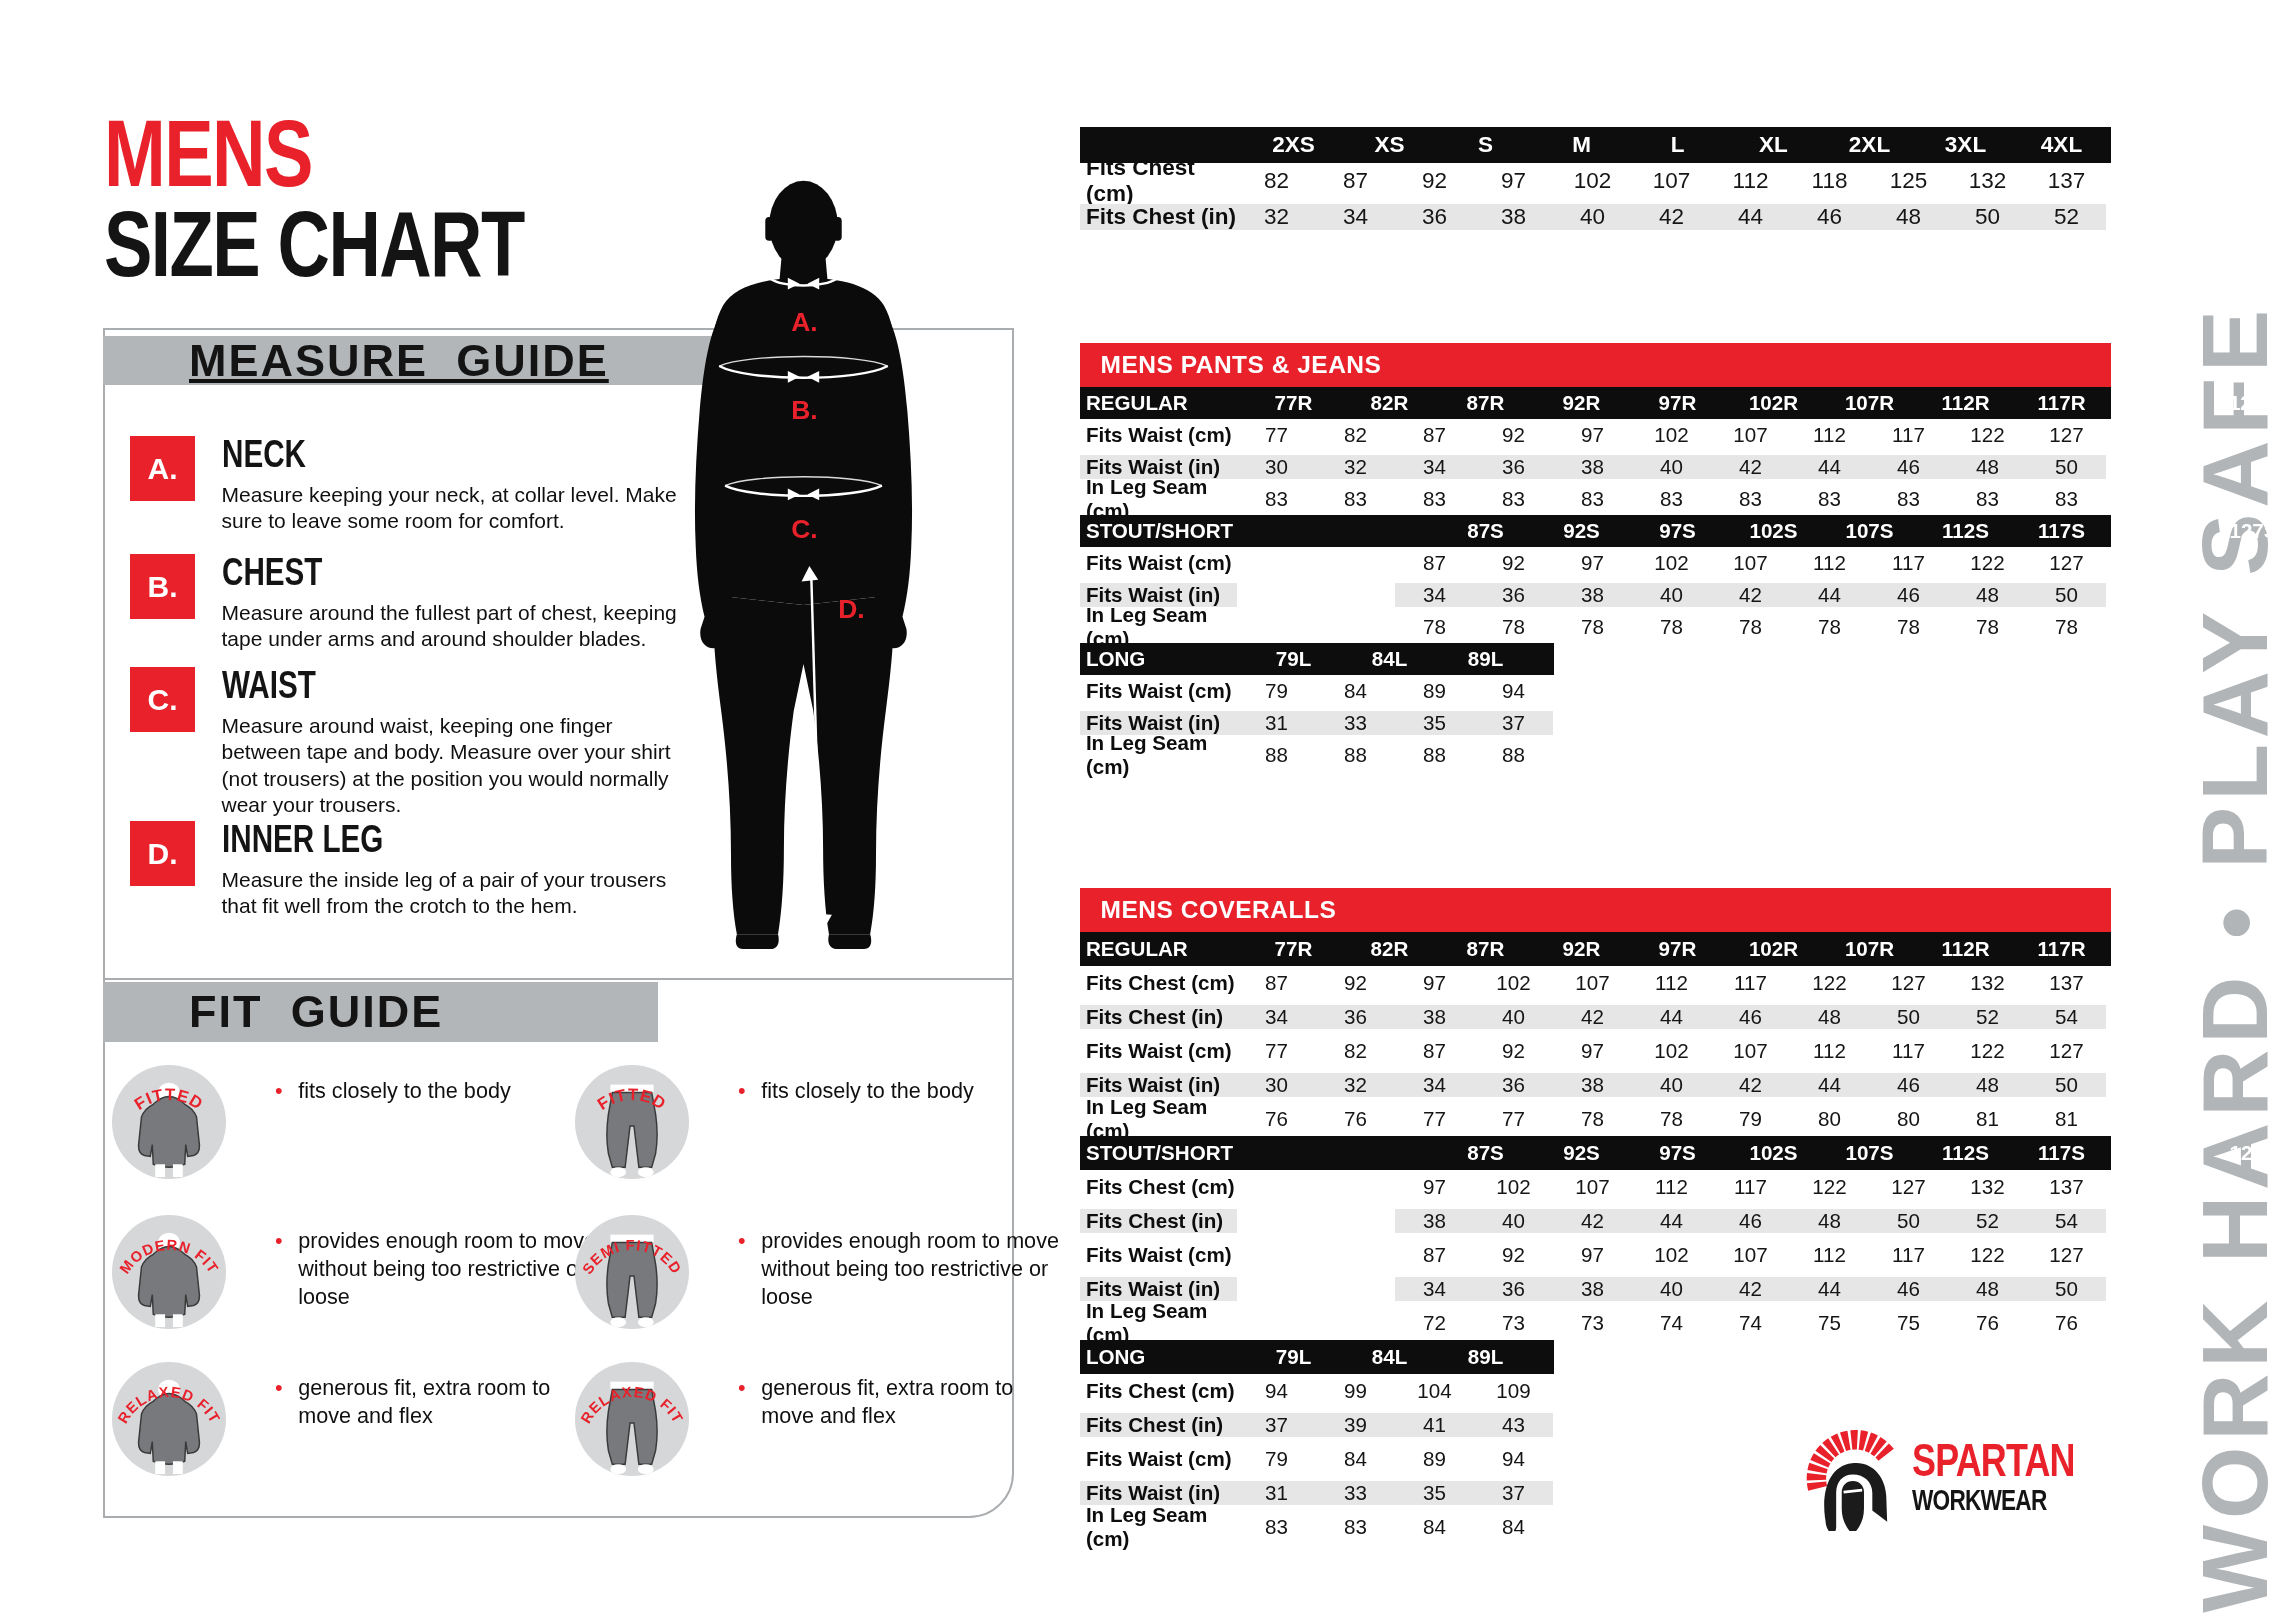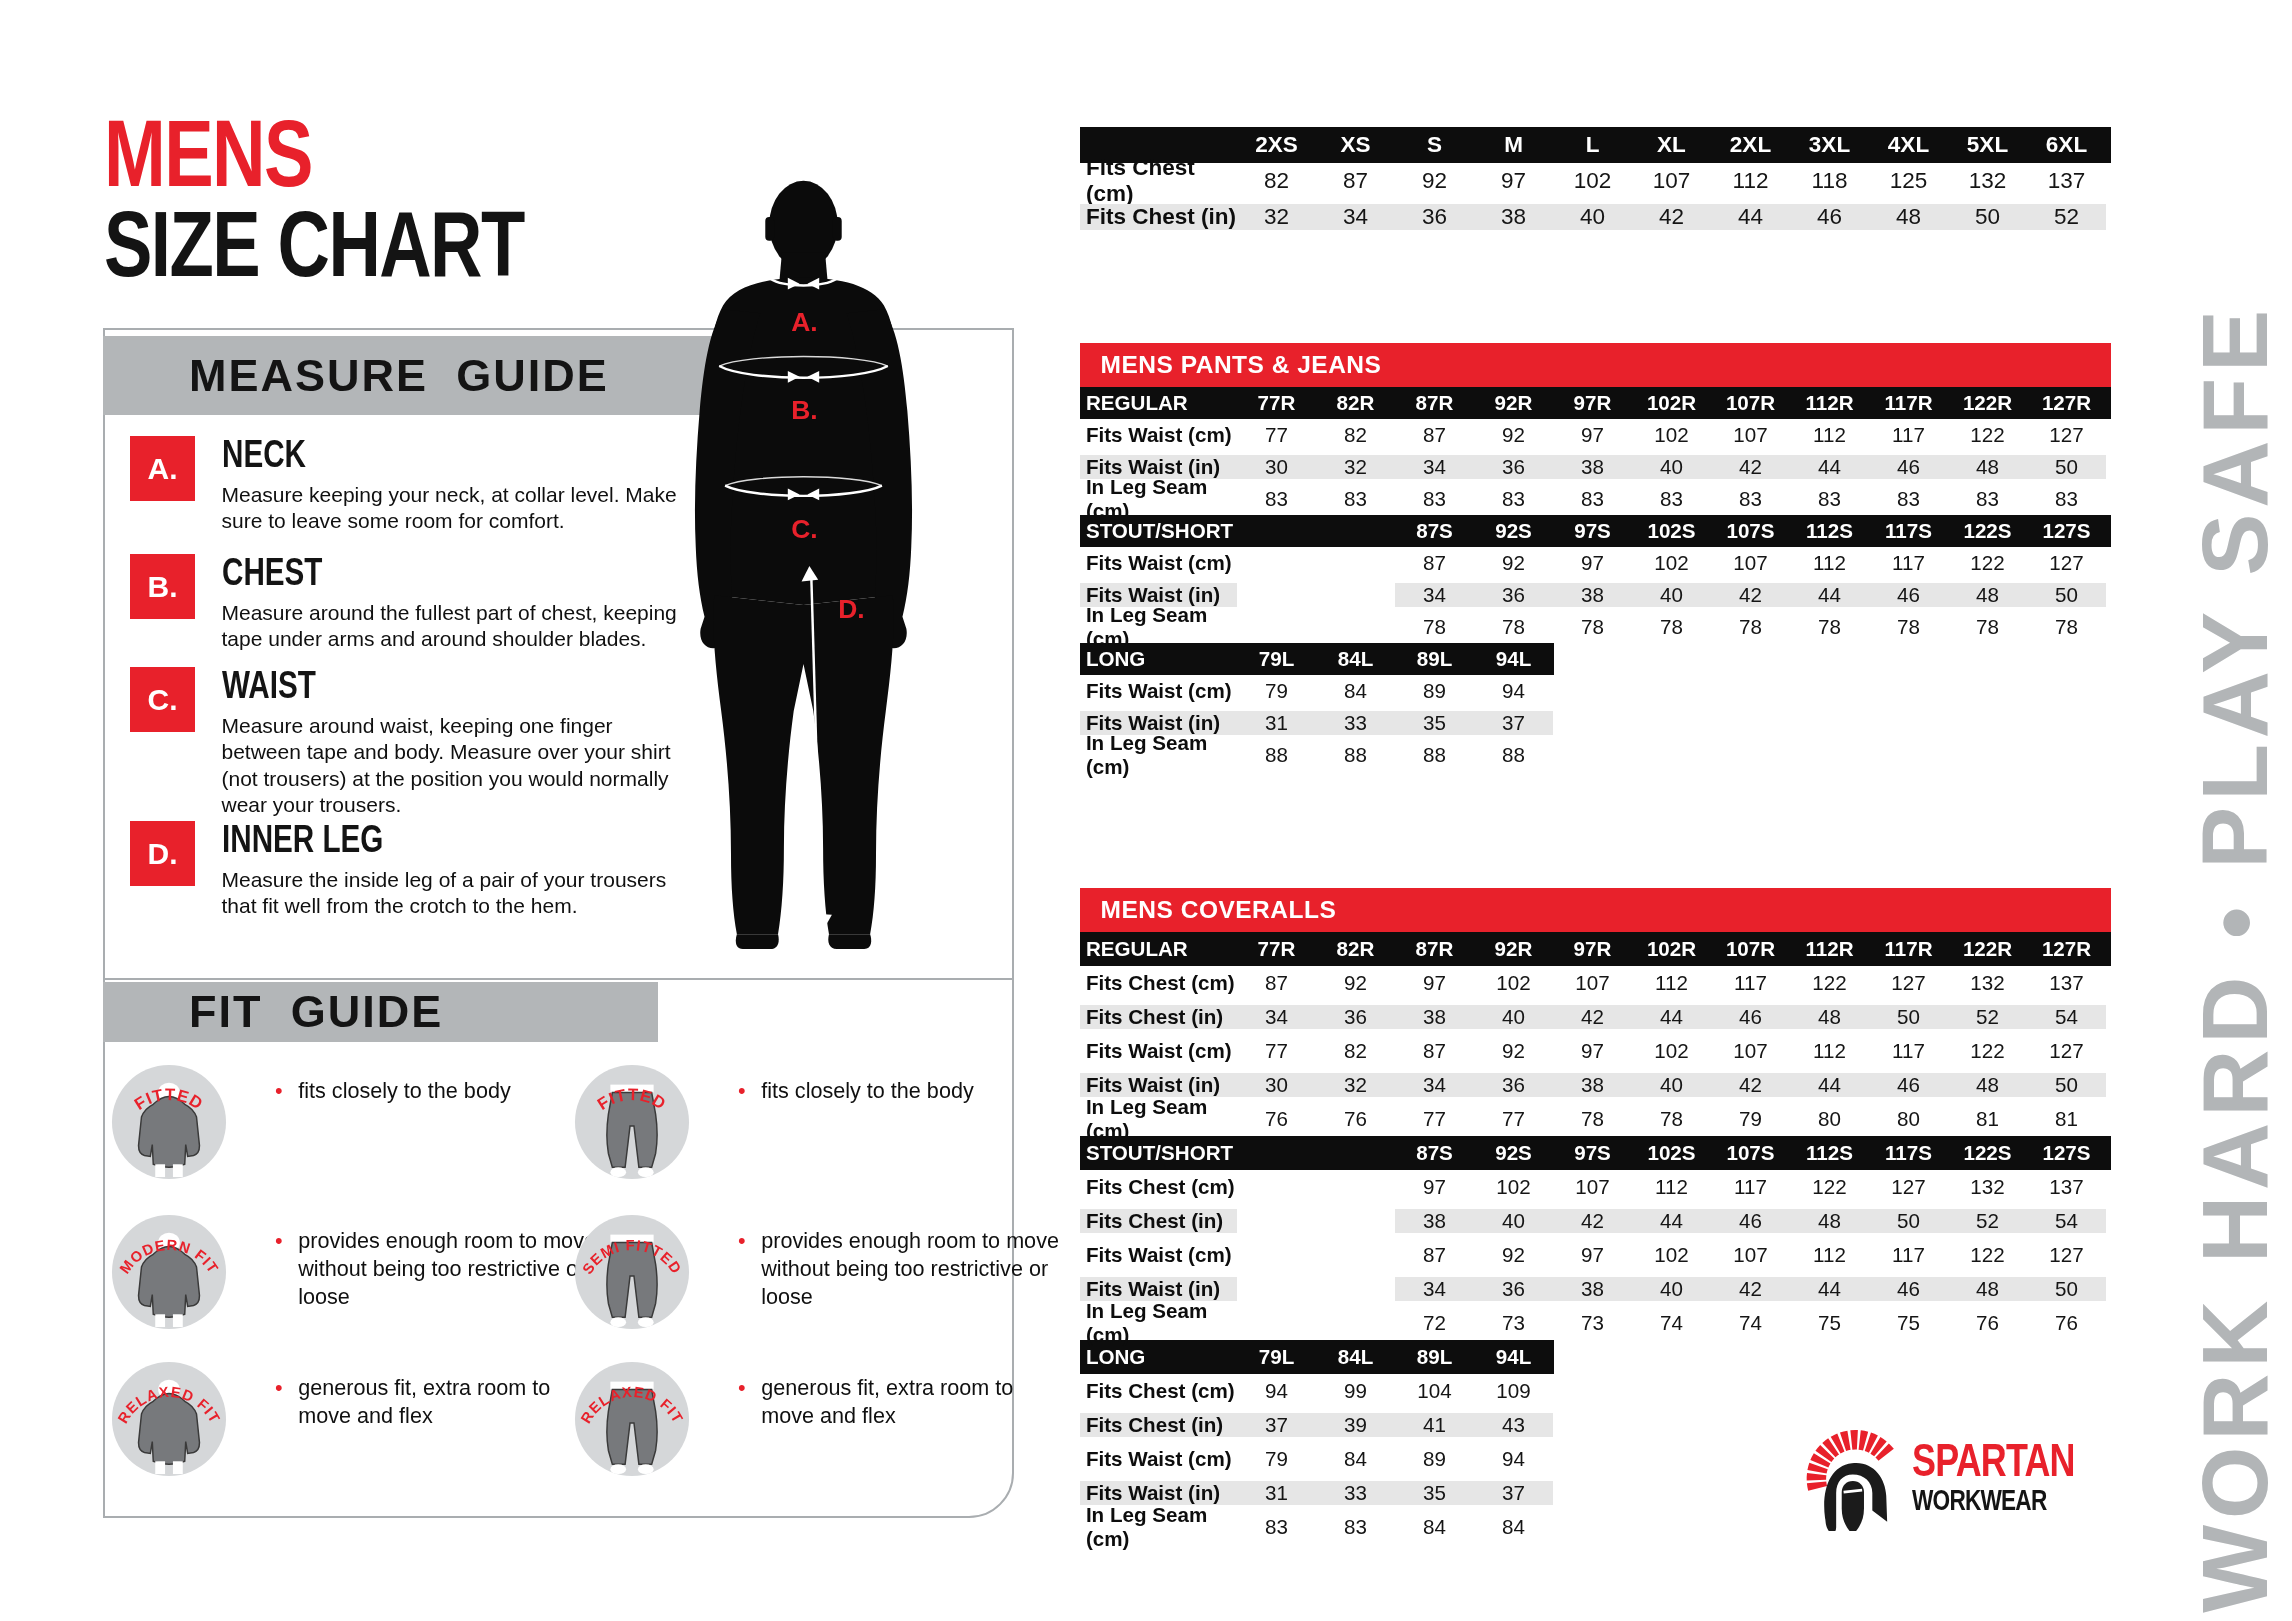--- a/index.html
+++ b/index.html
@@ -11,21 +11,21 @@
   .title-red{position:absolute;left:104px;top:108px;font-size:95px;font-weight:800;
              color:#e8212b;letter-spacing:-2px;line-height:90px;}
   .title-black{position:absolute;left:104px;top:200px;font-size:93px;font-weight:800;
              color:#141414;letter-spacing:-2px;line-height:88px;}
 
   
   .guide-box{position:absolute;background:#fff;border:2px solid #a9adb0;}
   .box-measure{left:103px;top:328px;width:907px;height:650px;}
   .box-fit{left:103px;top:978px;width:907px;height:536px;border-bottom-right-radius:45px;}
   .banner{position:absolute;background:#b3b6b8;display:flex;align-items:center;z-index:5;}
-  .banner-measure{left:103px;top:336px;width:702px;height:79px;}
+  .banner-measure{left:103px;top:336px;width:702px;height:49px;text-decoration:underline;}
   .banner-fit{left:103px;top:982px;width:555px;height:60px;}
   .banner span{font-size:45px;font-weight:800;color:#141414;letter-spacing:2px;
                word-spacing:13.7px;margin-left:86px;}
 
   
   .m-item{position:absolute;display:flex;z-index:6;}
   .m-sq{width:65px;height:65px;background:#e8212b;color:#fff;font-weight:800;font-size:30px;
         display:flex;align-items:center;justify-content:center;flex:none;}
   .m-body{margin-left:26.5px;width:470px;}
   .m-head{font-size:38px;font-weight:800;color:#141414;line-height:37px;margin-bottom:8.8px;}
@@ -45,21 +45,21 @@
   .table-block{position:absolute;left:0;width:1031px;}
   .tbl-0{top:127px;} .tbl-1{top:343px;} .tbl-2{top:888px;}
   .red-head{background:#e8212b;color:#fff;height:44px;display:flex;align-items:center;
             font-weight:800;font-size:24.5px;letter-spacing:0.5px;padding-left:20.6px;box-sizing:border-box;}
   .t-row{display:flex;align-items:center;background:#fff;}
   .tbl-0 .t-row{height:36px;font-size:22.5px;}
   .tbl-1 .t-row{height:32px;font-size:20.6px;}
   .tbl-2 .t-row{height:34px;font-size:20.6px;}
   .t-lbl{width:157px;flex:none;padding-left:5.9px;box-sizing:border-box;font-weight:bold;color:#0d0d0d;}
   .t-cell{width:79px;flex:none;text-align:center;color:#151515;}
-  .bar-row{background:#0d0d0d;color:#fff;}
+  .bar-row{background:#0d0d0d;color:#fff;gap:17px;}
   .bar-row .t-lbl{color:#ffffff;}
   .bar-row .t-cell{font-weight:bold;color:#fff;}
   .shade{background:#e6e6e6;}
 
   
   .logo{position:absolute;left:1800px;top:1429px;display:flex;align-items:center;z-index:9;}
   .logo-helmet{width:102px;height:102px;}
   .logo-text{margin-left:9.8px;}
   .logo-top{font-size:46px;font-weight:800;color:#e8212b;line-height:41px;letter-spacing:-1px;}
   .logo-bottom{font-size:29px;font-weight:800;color:#141414;line-height:39px;letter-spacing:-1px;}

